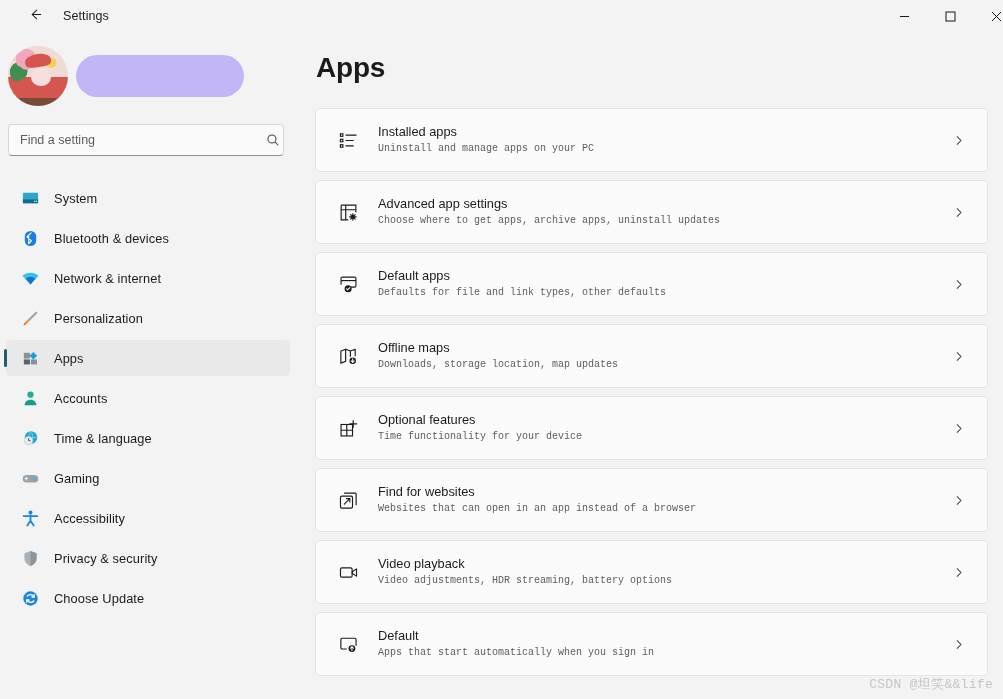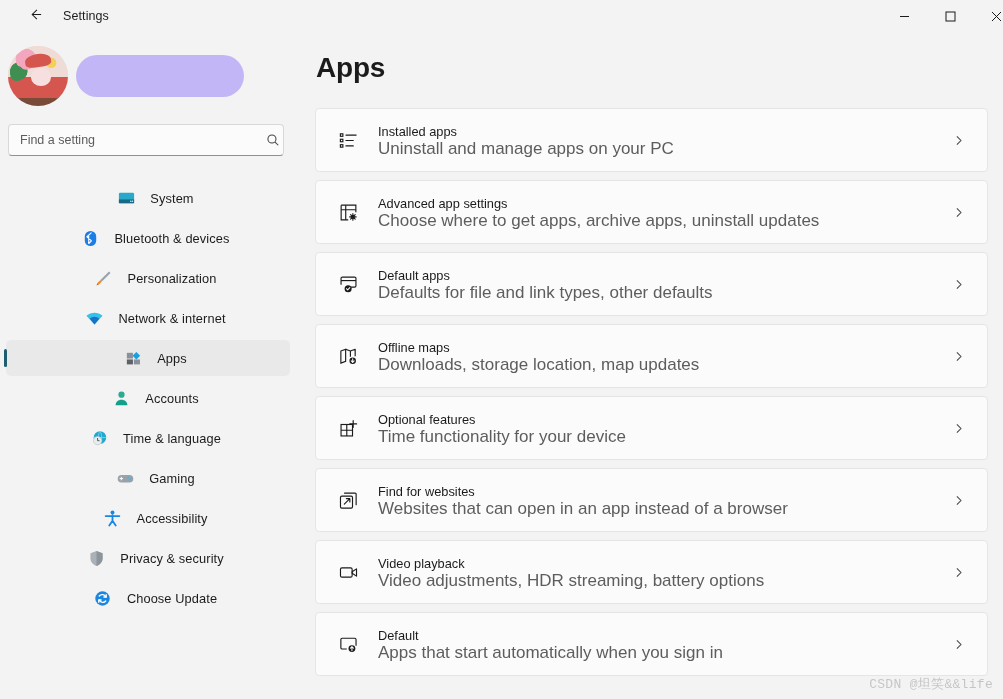--- a/index.html
+++ b/index.html
@@ -73,21 +73,21 @@
   .search-icon {
     position: absolute; right: 10px; top: 7px; width: 18px; height: 18px;
     display: flex; align-items: center; justify-content: center; color: #444;
     pointer-events: none;
   }
 
   .navlist { margin-top: 24px; }
   .navitem {
     position: relative; display: flex; align-items: center;
     height: 36px; margin: 0 10px 4px 6px; padding-left: 14px;
-    border-radius: 5px; cursor: pointer; justify-content: center;
+    border-radius: 5px; cursor: pointer;
   }
   .navitem.selected { background: #e9e9e9; }
   .navitem.selected::before {
     content: ""; position: absolute; left: -2px; top: 9px;
     width: 3px; height: 18px; border-radius: 2px; background: #1d5e70;
   }
   .navicon {
     width: 20px; height: 20px; flex: none; margin-right: 14px;
     display: flex; align-items: center; justify-content: center;
   }
@@ -108,21 +108,21 @@
     width: 673px; height: 64px; margin-bottom: 8px;
     background: #fbfbfb; border: 1px solid #e5e5e5; border-radius: 4px;
     cursor: pointer;
   }
   .card-icon {
     width: 24px; height: 24px; flex: none; margin: 0 18px 0 20px;
     display: flex; align-items: center; justify-content: center; color: #1b1b1b;
   }
   .card-text { flex: 1; min-width: 0; }
   .card-title { font-size: 12.8px; color: #1b1b1b; line-height: 17px; }
-  .card-sub { font-size: 17px; color: #5d5d5d; line-height: 16px; margin-top: 1px; }
+  .card-sub { font-size: 10px; color: #5d5d5d; line-height: 16px; margin-top: 1px; font-family: Liberation Mono, monospace; }
   .chevron { flex: none; margin-right: 22px; color: #444; display: flex; }
 
   
   .watermark {
     position: absolute; right: 10px; bottom: 6px;
     font-size: 13px; color: #b9b9b9; opacity: .78;
     font-family: Liberation Mono, monospace;
     white-space: nowrap; pointer-events: none; letter-spacing: .3px;
   }
 </style>
@@ -202,36 +202,36 @@
             <rect x="4" y="2" width="12" height="16" rx="6" fill="#1a7ee6"></rect>
             <path d="M9 5.2v9.6l3-3-5-4.5 5-4.5" transform="translate(-.4 1.2) scale(.95)" fill="none" stroke="#fff" stroke-width="1.2" stroke-linejoin="round"></path>
           </svg>
         </span>
         <span class="navlabel">Bluetooth &amp; devices</span>
       </div>
 
       <div class="navitem">
         <span class="navicon">
           <svg width="19" height="19" viewBox="0 0 20 20">
+            <path d="M1.5 7.2C4 5 7 3.9 10 3.9s6 1.1 8.5 3.3L10 16.3Z" fill="#34c1ea"></path>
+            <path d="M5 10.2c1.6-1.4 3.3-2.1 5-2.1s3.4.7 5 2.1L10 16.3Z" fill="#1573c9"></path>
+          </svg>
+        </span>
+        <span class="navlabel">Network &amp; internet</span>
+      </div>
+
+      <div class="navitem">
+        <span class="navicon">
+          <svg width="19" height="19" viewBox="0 0 20 20">
             <path d="M15.8 2.6 17.4 4.2 8.1 13.5 6.5 11.9Z" fill="#9aa3ab"></path>
             <path d="M6.5 11.9 8.1 13.5 5.2 16.4 3.6 14.8Z" fill="#f08a24"></path>
             <path d="M3.6 14.8 5.2 16.4 2.6 17.4Z" fill="#c96a12"></path>
           </svg>
         </span>
         <span class="navlabel">Personalization</span>
-      </div>
-
-      <div class="navitem">
-        <span class="navicon">
-          <svg width="19" height="19" viewBox="0 0 20 20">
-            <path d="M1.5 7.2C4 5 7 3.9 10 3.9s6 1.1 8.5 3.3L10 16.3Z" fill="#34c1ea"></path>
-            <path d="M5 10.2c1.6-1.4 3.3-2.1 5-2.1s3.4.7 5 2.1L10 16.3Z" fill="#1573c9"></path>
-          </svg>
-        </span>
-        <span class="navlabel">Network &amp; internet</span>
       </div>
 
       <div class="navitem selected" style="background: rgb(233, 233, 233);">
         <span class="navicon">
           <svg width="19" height="19" viewBox="0 0 20 20">
             <rect x="3" y="4" width="6.4" height="6" fill="#8a9099"></rect>
             <rect x="3" y="11" width="6.4" height="5.2" fill="#5c6268"></rect>
             <rect x="10.4" y="11" width="6.4" height="5.2" fill="#8a9099"></rect>
             <rect x="10.2" y="4.4" width="5.6" height="5.6" fill="#1a9fe0" transform="rotate(45 13 7.2)"></rect>
           </svg>

